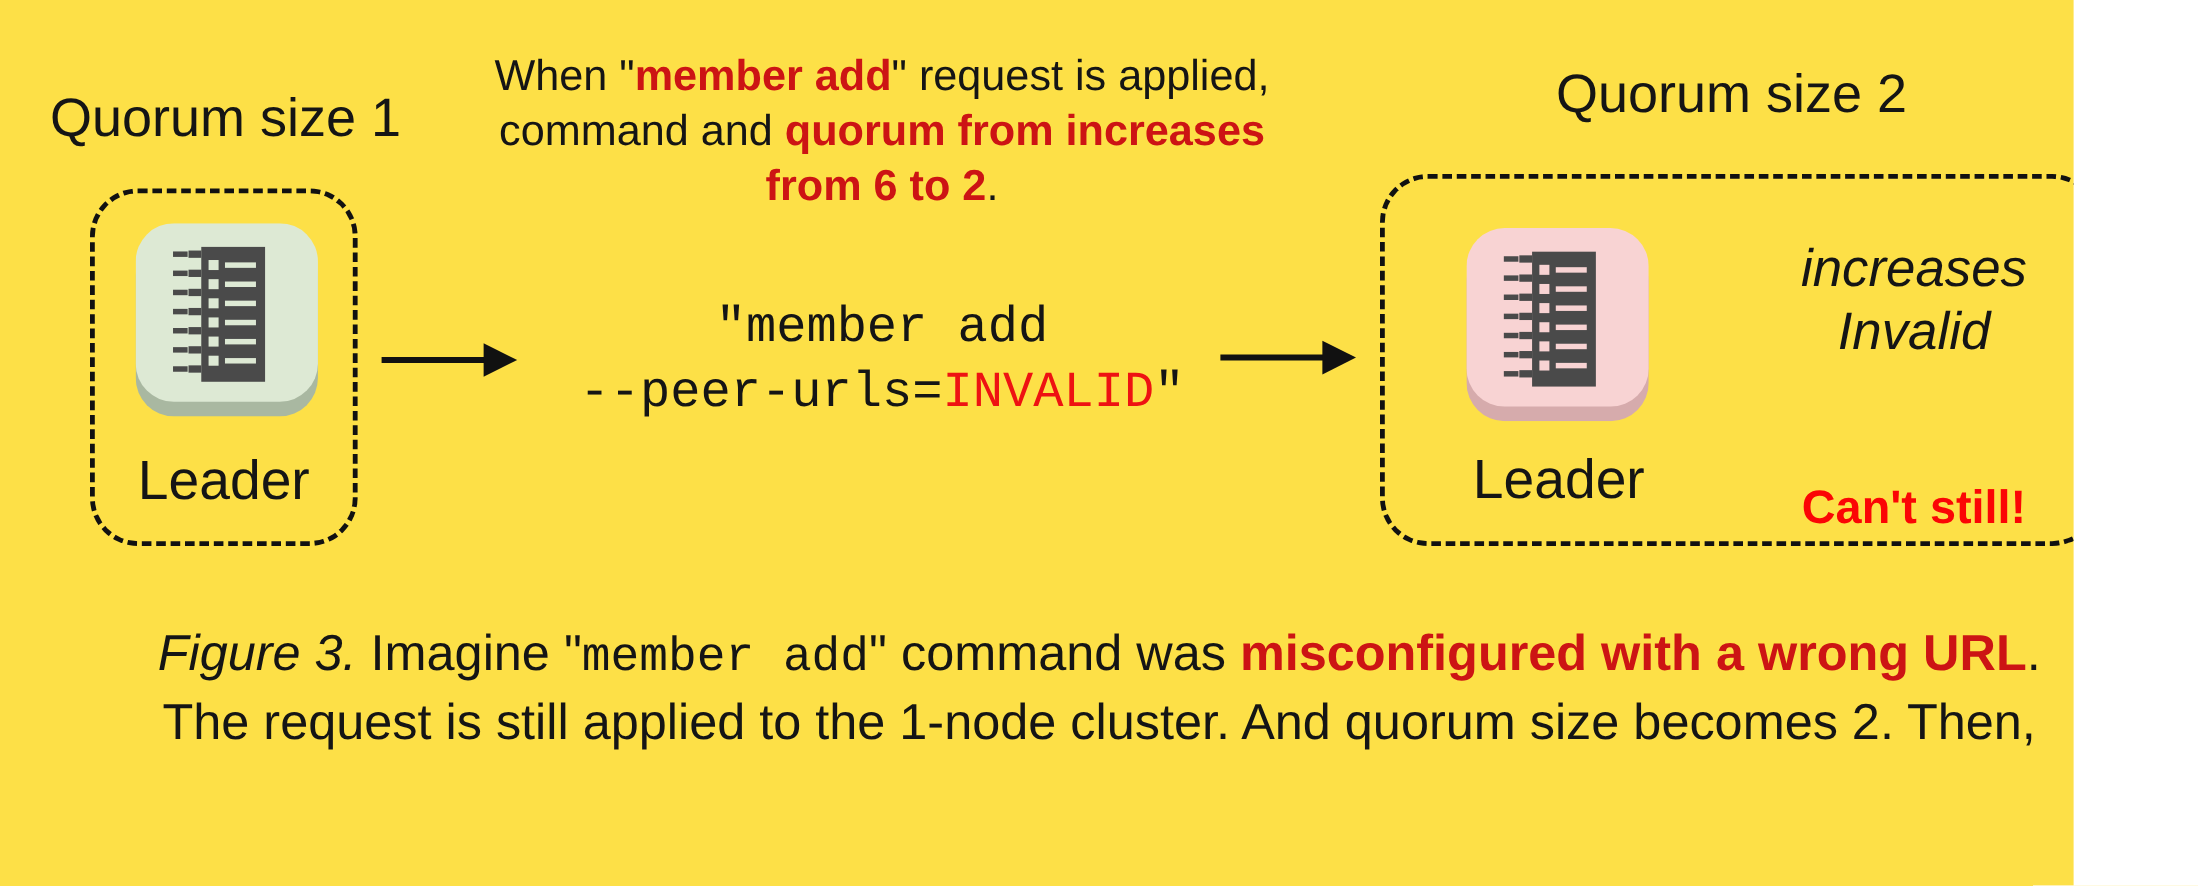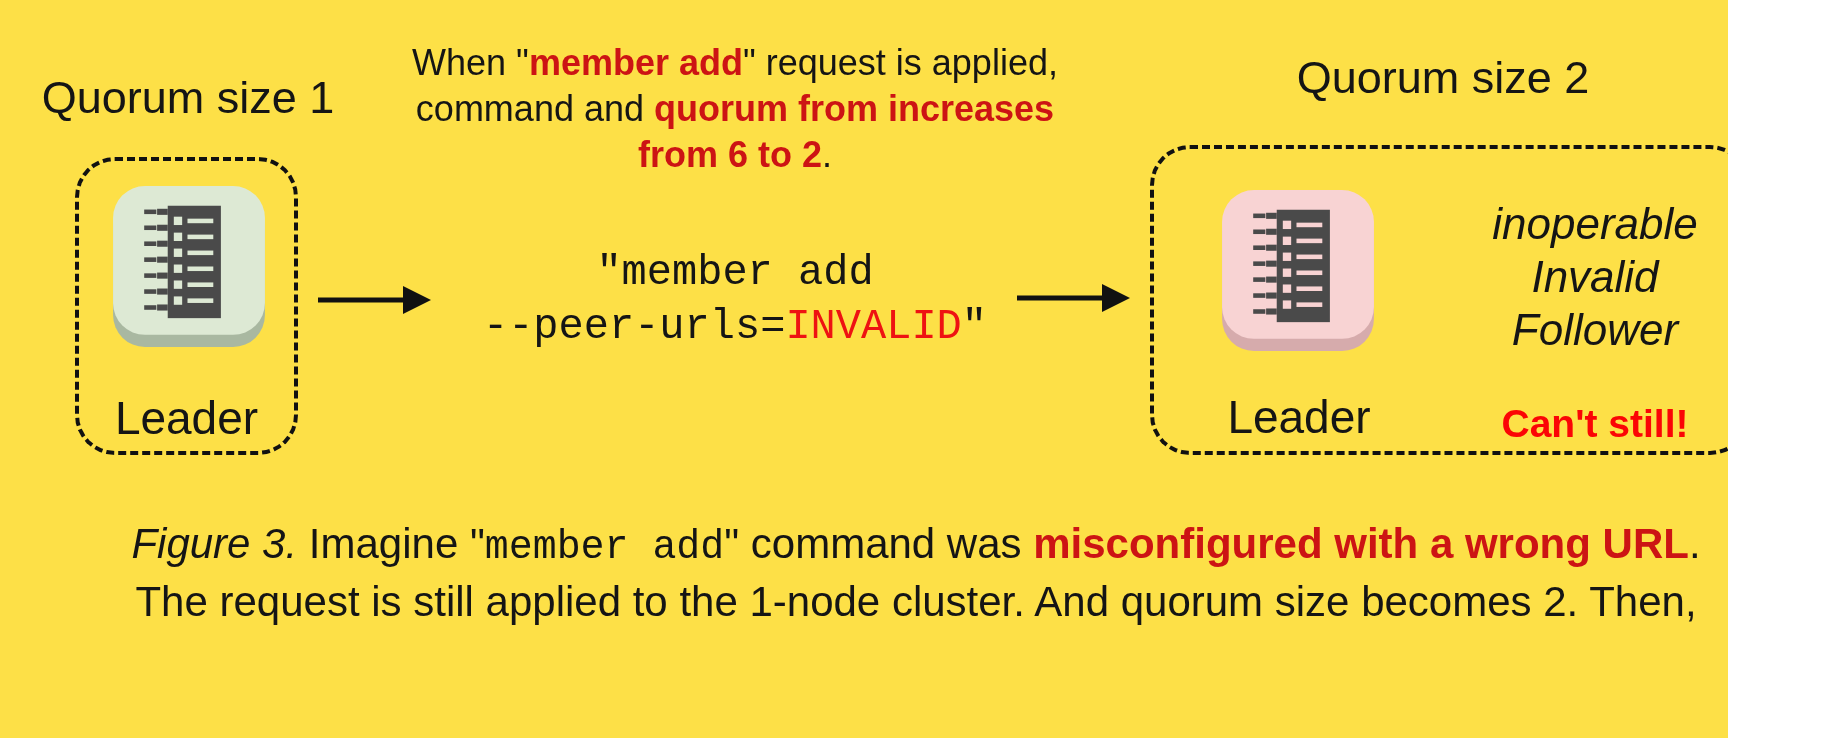--- a/index.html
+++ b/index.html
@@ -26,21 +26,20 @@
     border: 4px dashed #111;
     border-radius: 40px;
     box-sizing: border-box;
   }
 
   .node-label {
     position: absolute;
     text-align: center;
     font-size: 46px;
     color: #151515;
-    margin-top: 18px;
   }
 
   .top-note {
     position: absolute;
     left: 405px; top: 40px; width: 660px;
     text-align: center;
     font-size: 36px;
     line-height: 46px;
     color: #151515;
   }
@@ -191,23 +190,22 @@
         <rect x="40" y="51.7" width="5.5" height="5.5"></rect>
           <rect x="49" y="53" width="17" height="3"></rect>
         <rect x="40" y="62.2" width="5.5" height="5.5"></rect>
           <rect x="49" y="63.5" width="17" height="3"></rect>
         <rect x="40" y="72.7" width="5.5" height="5.5"></rect>
           <rect x="49" y="74" width="17" height="3"></rect>
       </g>
     </svg>
     <div class="node-label" style="left:0; top:223px; width:290px;">Leader</div>
     <div class="expect-note">
-      <div>inoperable</div>
+      <div>increases</div>
       <div>Invalid</div>
-      <div>Follower</div>
     </div>
     <div class="warning">Can't still!</div>
   </div>
 
   <div class="caption">
     <div><span class="seg-italic">Figure 3.</span><span> Imagine "</span><span class="seg-mono">member add</span><span>" command was </span><span class="seg-red-bold">misconfigured with a wrong URL</span><span>.</span></div>
     <div><span>The request is still applied to the 1-node cluster. And quorum size becomes 2. Then,</span></div>
   </div>
 
 </div>

